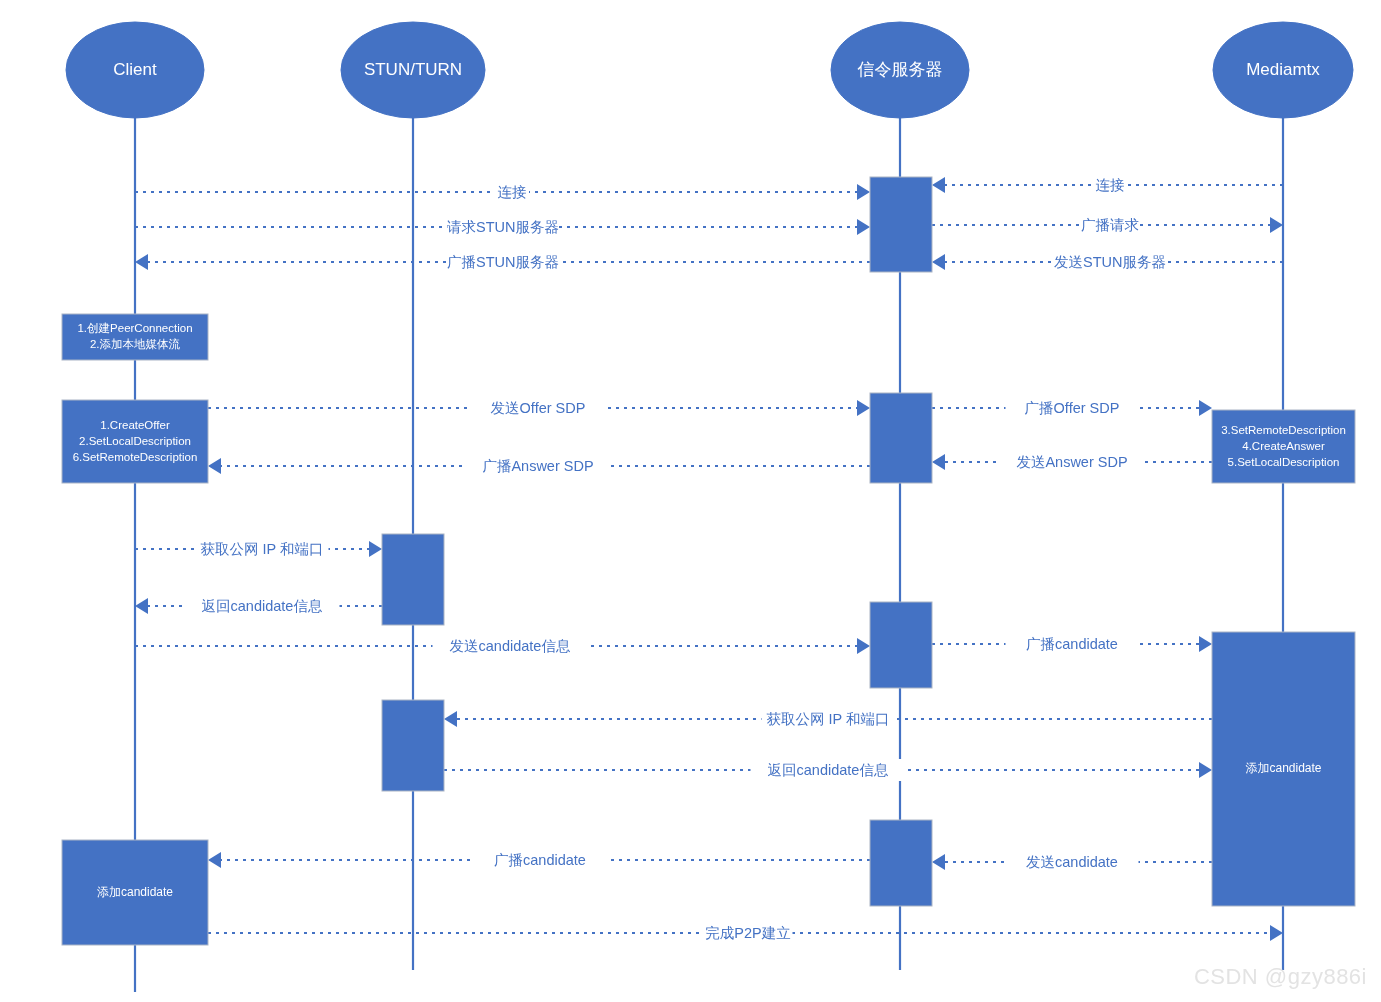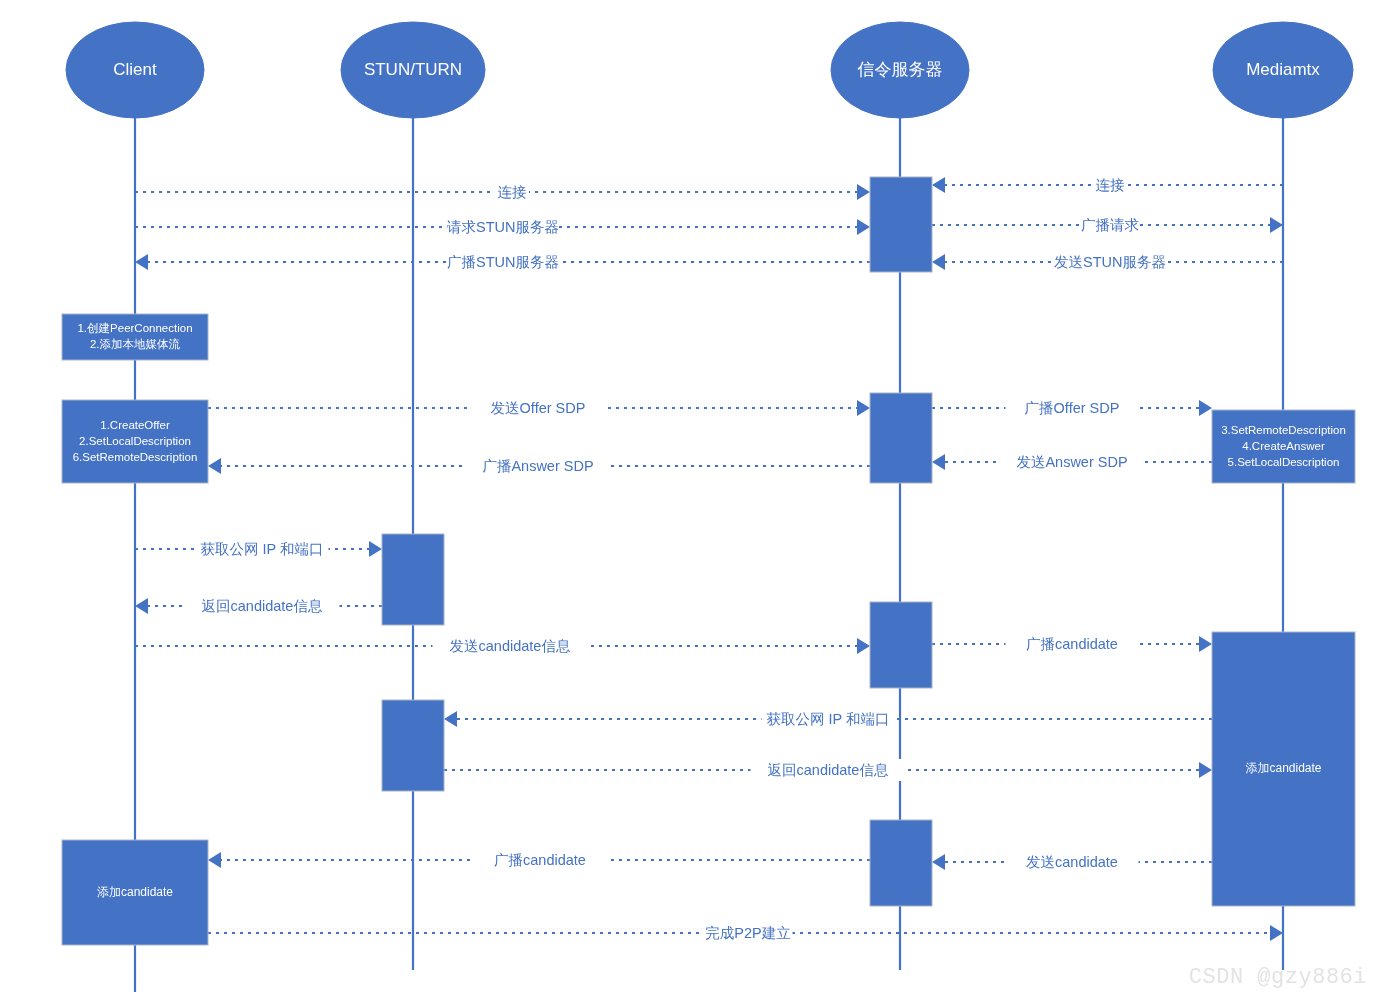--- a/index.html
+++ b/index.html
@@ -84,21 +84,21 @@
   }
   .msg-label-bg {
     fill: #ffffff;
   }
   .watermark {
     position: absolute;
     right: 14px;
     bottom: 12px;
     color: #e3e3e3;
     font-size: 22px;
-    font-family: Liberation Mono, monospace;
+    font-family: Liberation Sans, sans-serif;
     letter-spacing: 0.5px;
     user-select: none;
     white-space: nowrap;
   }
 </style>
 </head>
 <body>
 
 <div id="diagram-root">
   <svg class="layer" viewBox="0 0 1381 1002">

